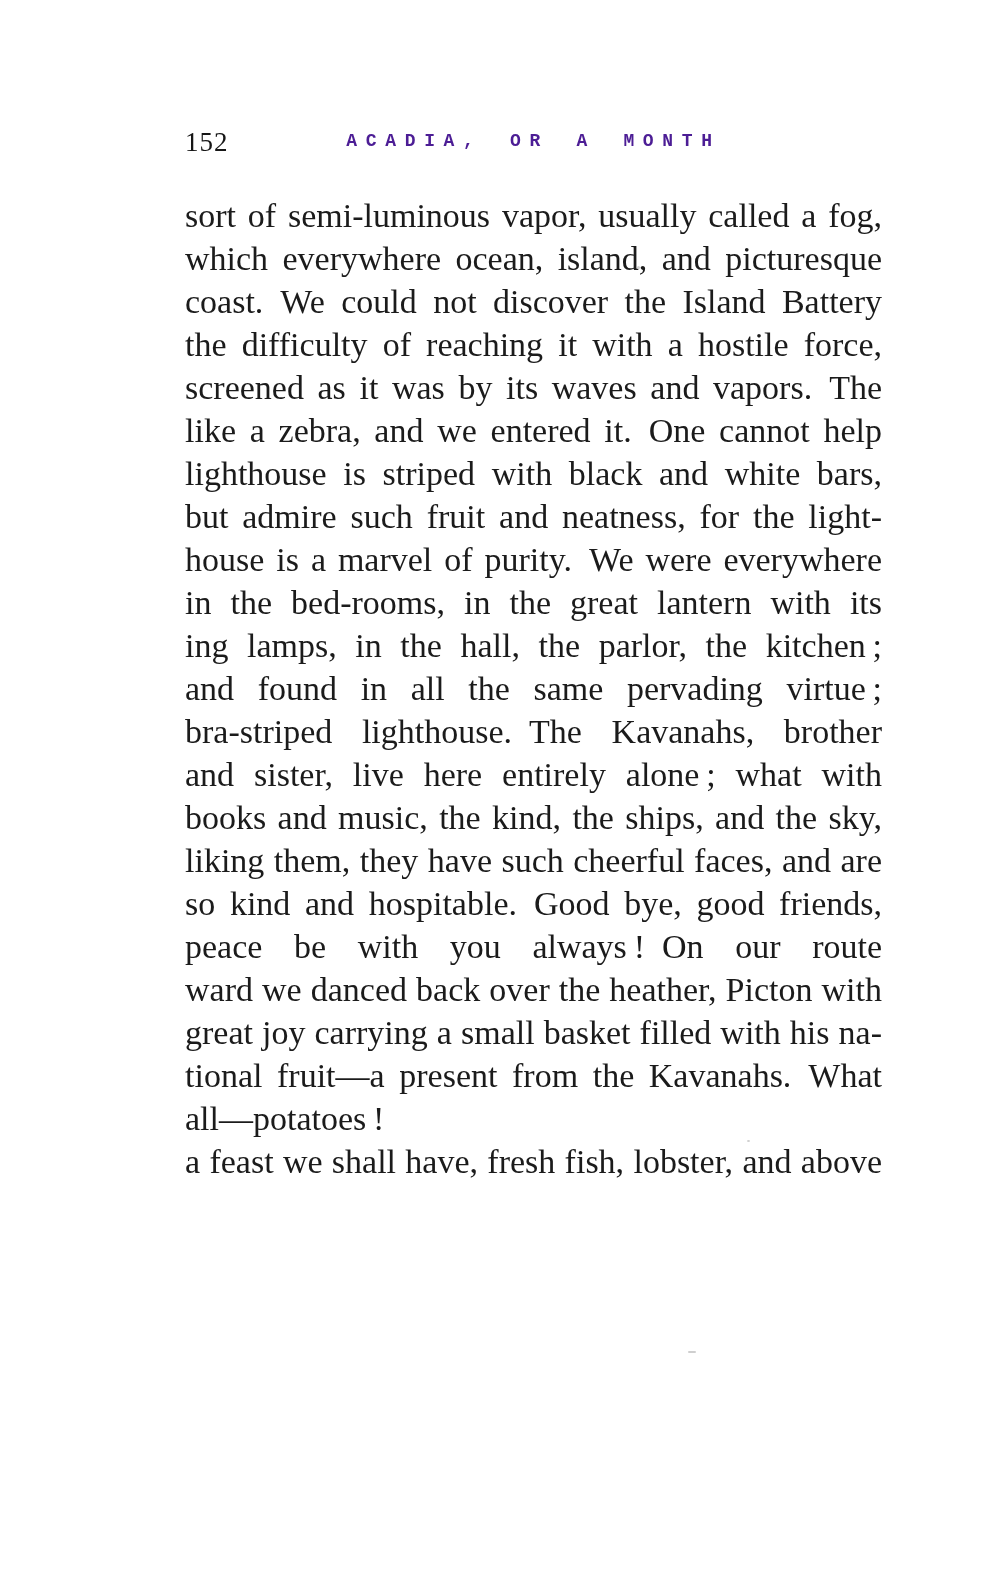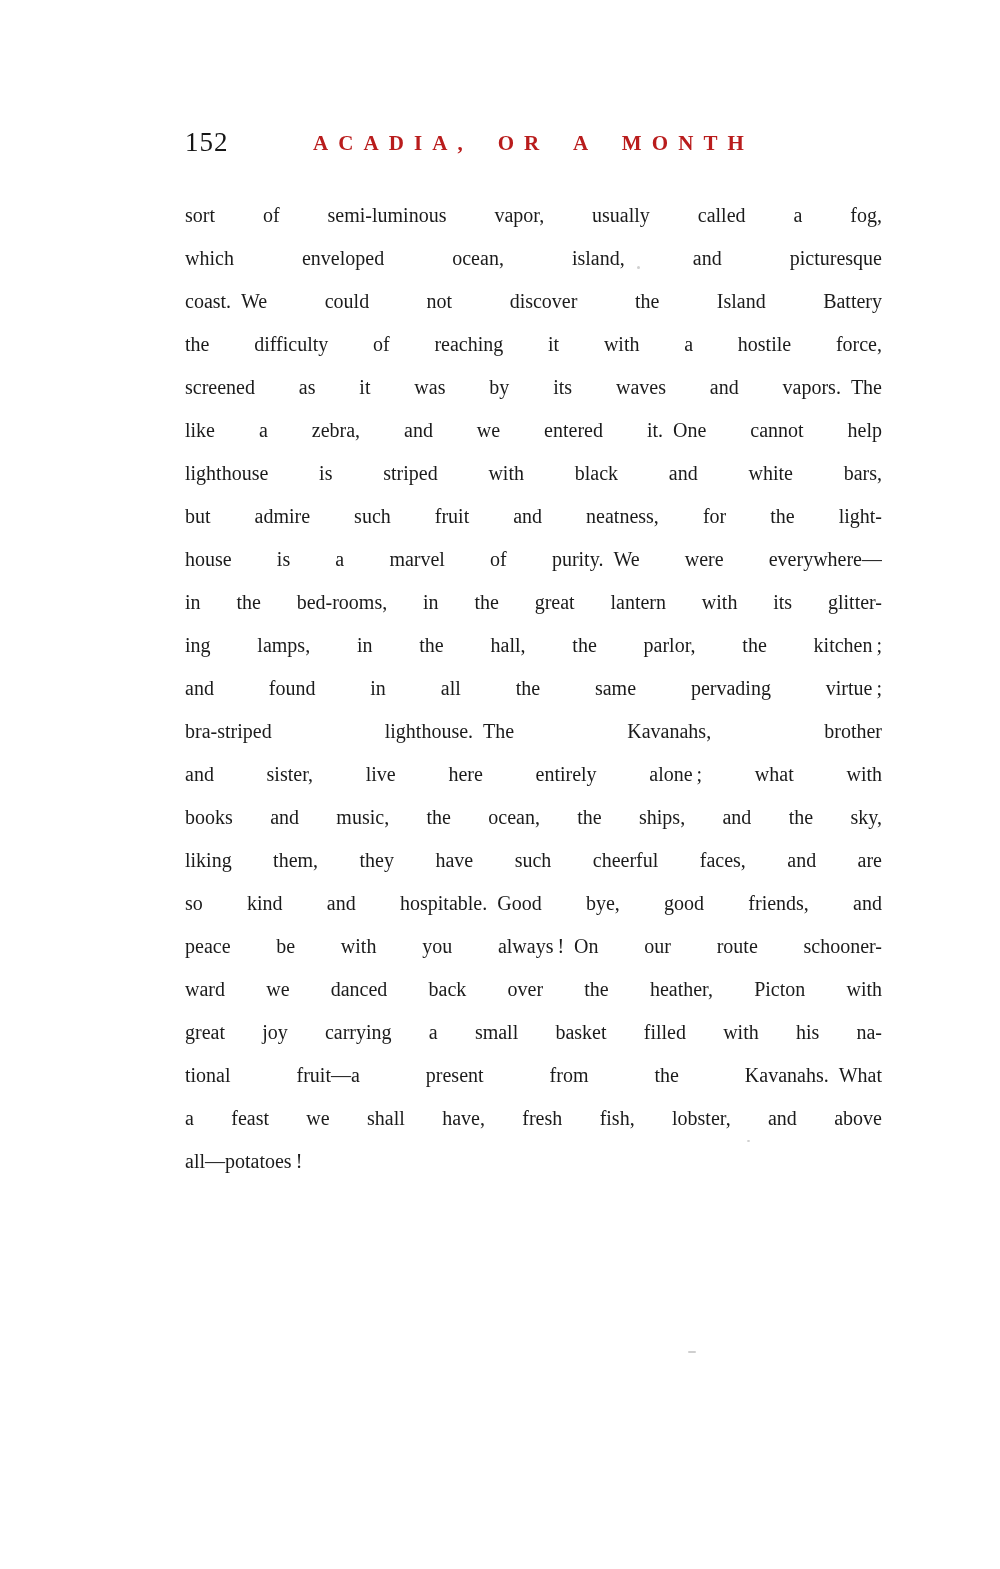--- a/index.html
+++ b/index.html
@@ -27,34 +27,35 @@
     position: absolute;
     left: 0;
     top: 0;
     font-size: 27px;
     letter-spacing: 1px;
     color: #161616;
   }
   .running-title {
     text-align: center;
     padding-top: 4px;
-    font-size: 21px;
+    font-size: 18px;
     font-weight: bold;
     letter-spacing: 0.48em;
     word-spacing: 0.45em;
-    color: #b91c1c;
+    color: #4c1d95;
+    font-family: Liberation Mono, monospace;
   }
   .body-text {
     position: absolute;
     top: 194px;
     left: 185px;
     width: 697px;
   }
   .text-line {
-    font-size: 20px;
+    font-size: 34px;
     line-height: 43px;
     height: 43px;
     overflow: hidden;
     text-align: justify;
     text-align-last: justify;
     color: #1b1b1b;
   }
   .text-line.last-line {
     text-align-last: left;
   }
@@ -72,41 +73,41 @@
 
 <div class="book-page">
 
   <div class="page-header">
     <span class="page-number">152</span>
     <div class="running-title">ACADIA, OR A MONTH</div>
   </div>
 
   <div class="body-text">
     <div class="text-line">sort of semi-luminous vapor, usually called a fog,</div>
-    <div class="text-line">which enveloped ocean, island, and picturesque</div>
+    <div class="text-line">which everywhere ocean, island, and picturesque</div>
     <div class="text-line">coast. We could not discover the Island Battery</div>
     <div class="text-line">the difficulty of reaching it with a hostile force,</div>
     <div class="text-line">screened as it was by its waves and vapors. The</div>
     <div class="text-line">like a zebra, and we entered it. One cannot help</div>
     <div class="text-line">lighthouse is striped with black and white bars,</div>
     <div class="text-line">but admire such fruit and neatness, for the light-</div>
     <div class="text-line">house is a marvel of purity. We were everywhere—</div>
     <div class="text-line">in the bed-rooms, in the great lantern with its glitter-</div>
     <div class="text-line">ing lamps, in the hall, the parlor, the kitchen ;</div>
     <div class="text-line">and found in all the same pervading virtue ;</div>
     <div class="text-line">bra-striped lighthouse. The Kavanahs, brother</div>
     <div class="text-line">and sister, live here entirely alone ; what with</div>
-    <div class="text-line">books and music, the ocean, the ships, and the sky,</div>
+    <div class="text-line">books and music, the kind, the ships, and the sky,</div>
     <div class="text-line">liking them, they have such cheerful faces, and are</div>
     <div class="text-line">so kind and hospitable. Good bye, good friends, and</div>
     <div class="text-line">peace be with you always ! On our route schooner-</div>
     <div class="text-line">ward we danced back over the heather, Picton with</div>
     <div class="text-line">great joy carrying a small basket filled with his na-</div>
     <div class="text-line">tional fruit—a present from the Kavanahs. What</div>
+    <div class="text-line last-line">all—potatoes !</div>
     <div class="text-line">a feast we shall have, fresh fish, lobster, and above</div>
-    <div class="text-line last-line">all—potatoes !</div>
   </div>
 
   <div class="scan-speck speck-1"></div>
   <div class="scan-speck speck-2"></div>
   <div class="scan-speck speck-3"></div>
 
 </div>
 
 </body></html>

